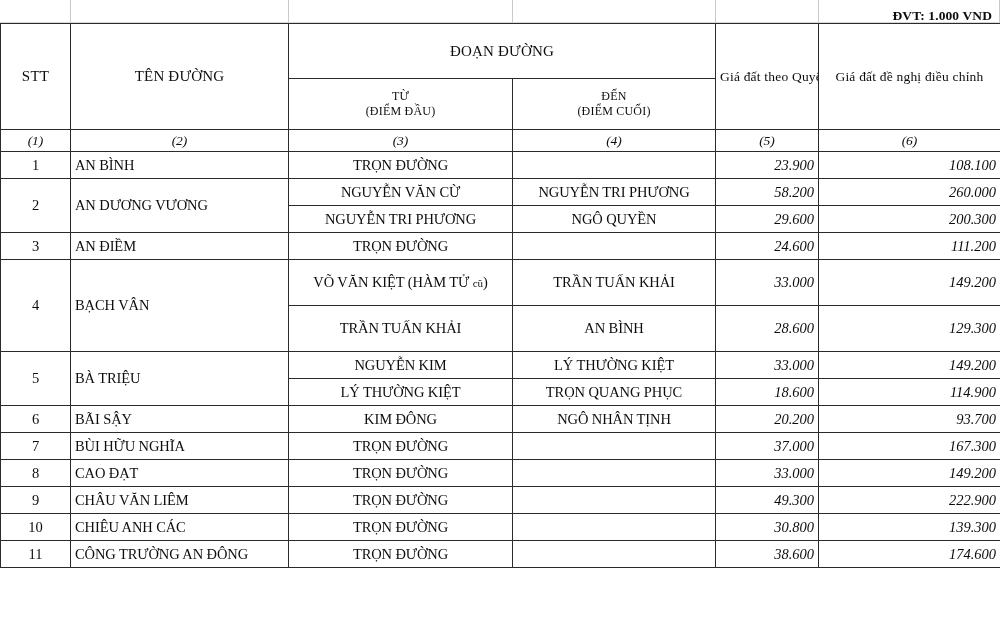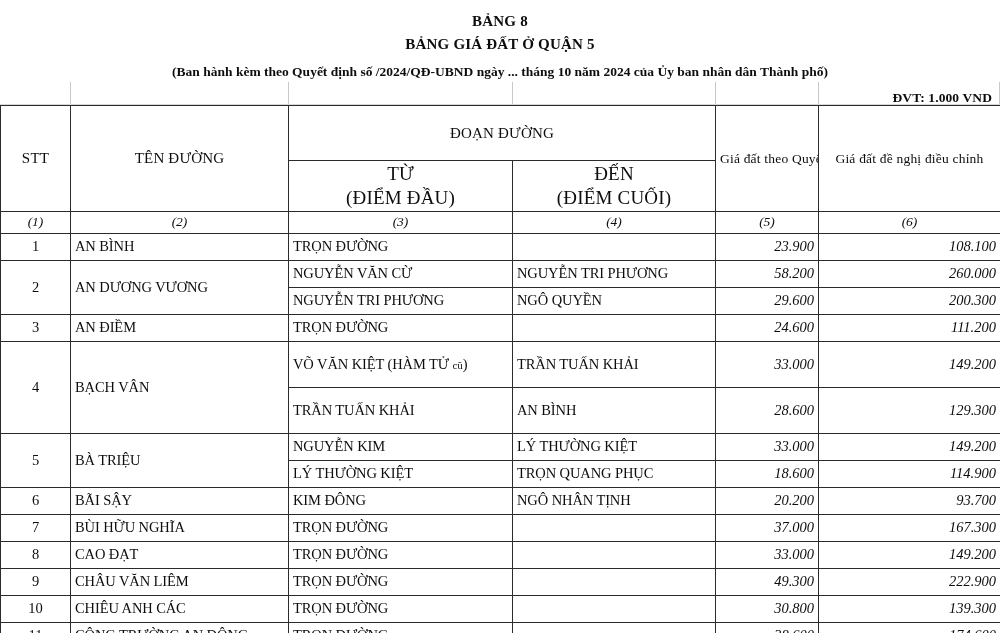--- a/index.html
+++ b/index.html
@@ -101,21 +101,21 @@
     letter-spacing: 0.2px;
     line-height: 1.25;
     margin-top: 40px;
   }
   .hd-small {
     font-size: 13.5px;
     line-height: 1.3;
     white-space: normal;
   }
   .hd-sub {
-    font-size: 19px;
+    font-size: 12px;
     line-height: 1.25;
     white-space: normal;
   }
 
   
   .colnum td {
     text-align: center;
     font-style: italic;
     font-weight: bold;
     font-size: 13.5px;
@@ -126,21 +126,21 @@
   .c-stt {
     text-align: center;
     font-size: 14.5px;
   }
   .c-name {
     text-align: left;
     font-size: 14.5px;
     letter-spacing: -0.1px;
   }
   .c-seg {
-    text-align: left;
+    text-align: center;
     font-size: 14.5px;
     letter-spacing: -0.1px;
   }
   .c-num {
     text-align: right;
     font-size: 14.5px;
     padding-right: 7px;
     font-style: italic;
   }
   .c-seg .old {
@@ -151,25 +151,20 @@
   tr.tall td    { height: 45px; }
 
   
   .sep-top td { border-top: 2px solid #1c1c1c; }
 </style>
 </head>
 <body>
 
 <div class="page">
 
-  <div class="title-block">
-    <div class="doc-title">BẢNG 8</div>
-    <div class="doc-subtitle">BẢNG GIÁ ĐẤT Ở QUẬN 5</div>
-    <div class="doc-note">(Ban hành kèm theo Quyết định số /2024/QĐ-UBND ngày ... tháng 10 năm 2024 của Ủy ban nhân dân Thành phố)</div>
-  </div>
 
   <div class="unit-row">
     <div class="unit-ticks">
       <span style="left:70px"></span>
       <span style="left:288px"></span>
       <span style="left:512px"></span>
       <span style="left:715px"></span>
       <span style="left:818px"></span>
       <span style="left:999px"></span>
     </div>

